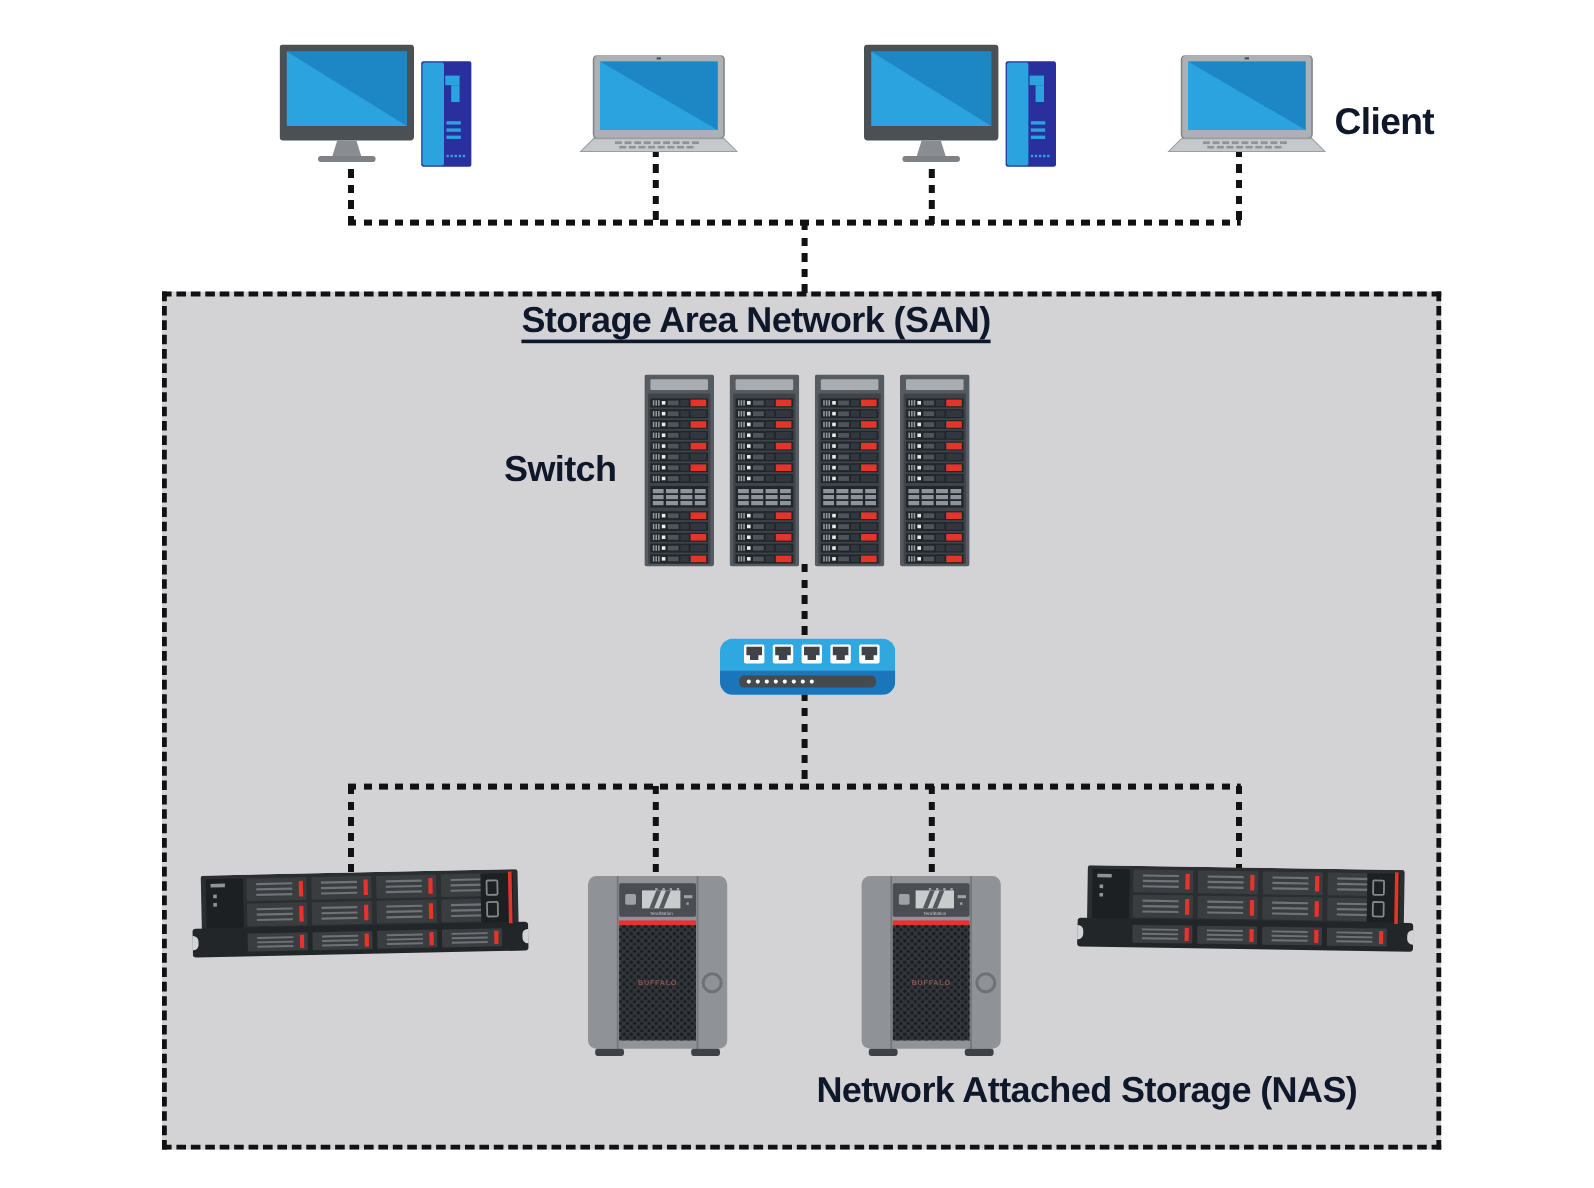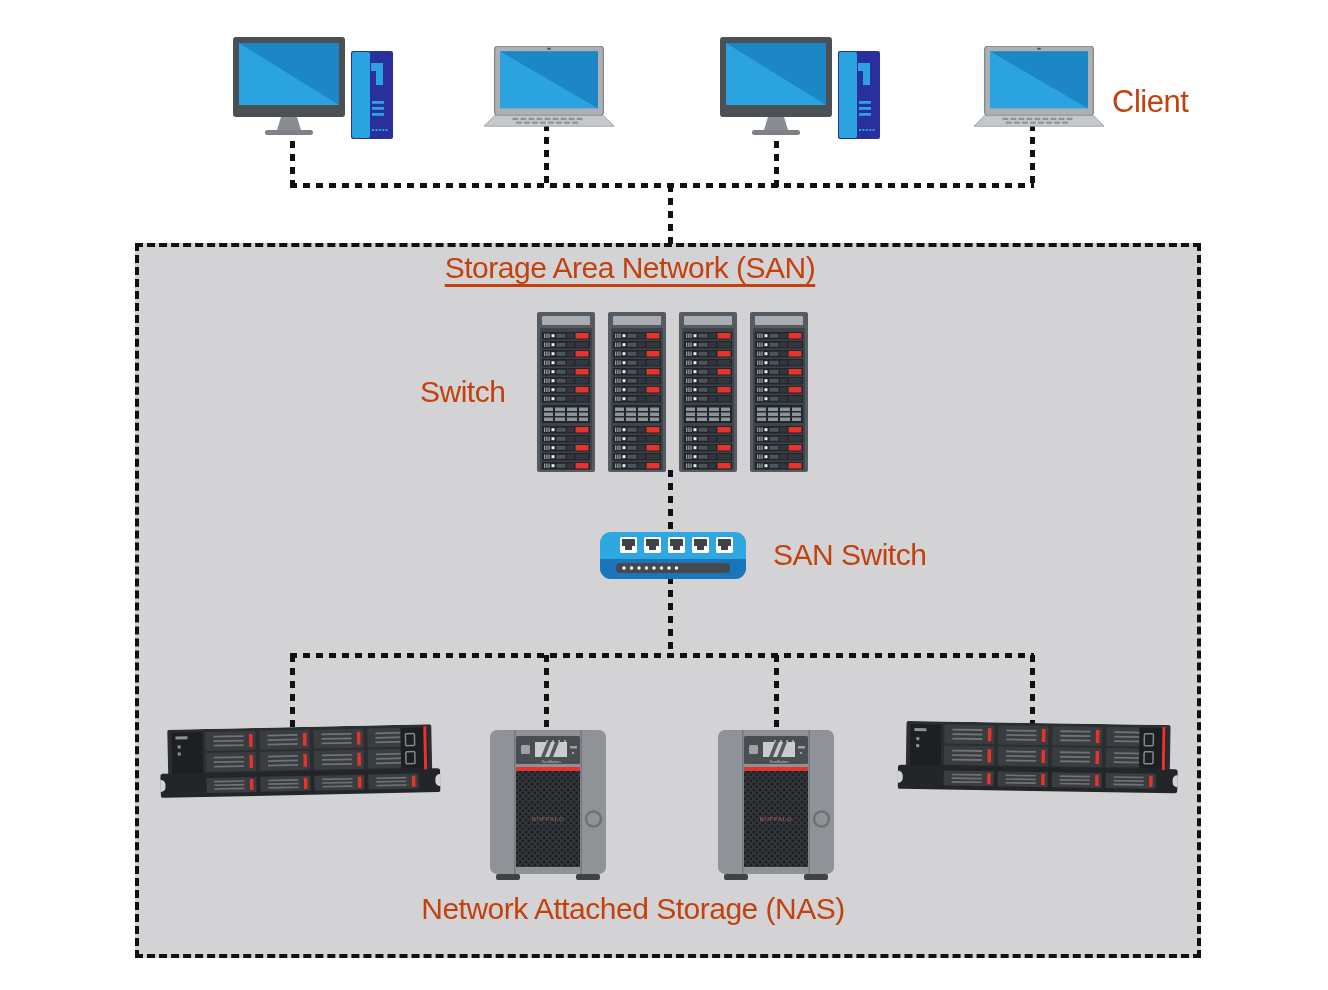--- a/index.html
+++ b/index.html
@@ -1,27 +1,27 @@
 <!DOCTYPE html>
 <html style="--screen-blue: #2AA3DF; --screen-blue-dark: #1D87C6; --tower-navy: #2A2F9E; --switch-blue-top: #2FA7E1; --switch-blue-bottom: #1B75BB; --alert-red: #E8332A; --box-bg: #D3D3D5; --line-color: #111111;"><head>
 <meta charset="utf-8">
 <style>
   html,body{margin:0;padding:0;background:#ffffff;}
   .canvas{position:relative;width:1328px;height:990px;background:#ffffff;overflow:hidden;
           font-family:"Liberation Sans",sans-serif;}
   .defs{position:absolute;width:0;height:0;overflow:hidden;}
 
   
-  .lbl{position:absolute;font-weight:400;color:#c2410c;letter-spacing:-0.5px;white-space:nowrap;}
+  .lbl{position:absolute;font-weight:700;color:#0f172a;letter-spacing:-0.5px;white-space:nowrap;}
   .client-lbl{left:1112px;top:84px;font-size:31px;}
   .title-wrap{left:135px;top:251px;width:990px;text-align:center;font-size:30px;}
   .title-wrap span{text-decoration:underline;text-decoration-thickness:3px;text-underline-offset:6px;}
   .server-lbl{left:420px;top:375px;font-size:30px;}
   .switch-lbl{left:773px;top:538px;font-size:30px;}
-  .nas-lbl{left:135px;top:892px;width:996px;text-align:center;font-size:30px;}
+  .nas-lbl{left:135px;top:892px;width:996px;text-align:right;font-size:30px;}
 
   
   .san-box{position:absolute;left:135px;top:243px;width:1066px;height:715px;
            background:var(--box-bg,#D3D3D5);border:4px dashed var(--line-color,#111);
            box-sizing:border-box;}
 
   
   .dash-v{position:absolute;width:4.5px;
           background:repeating-linear-gradient(180deg,var(--line-color,#111) 0 7px,transparent 7px 13px);}
   .dash-h{position:absolute;height:4.5px;
@@ -312,21 +312,20 @@
         <use href="#sym-rack"></use>
       </svg>
     <svg>
         <use href="#sym-rack"></use>
       </svg>
   </div>
 
   <svg class="dev switch">
       <use href="#sym-switch"></use>
     </svg>
-  <div class="lbl switch-lbl">SAN Switch</div>
 
   <svg class="dev nasrack1">
       <use href="#sym-nasrack"></use>
     </svg>
   <svg class="dev tower1">
       <use href="#sym-tower"></use>
     </svg>
   <svg class="dev tower2">
       <use href="#sym-tower"></use>
     </svg>

